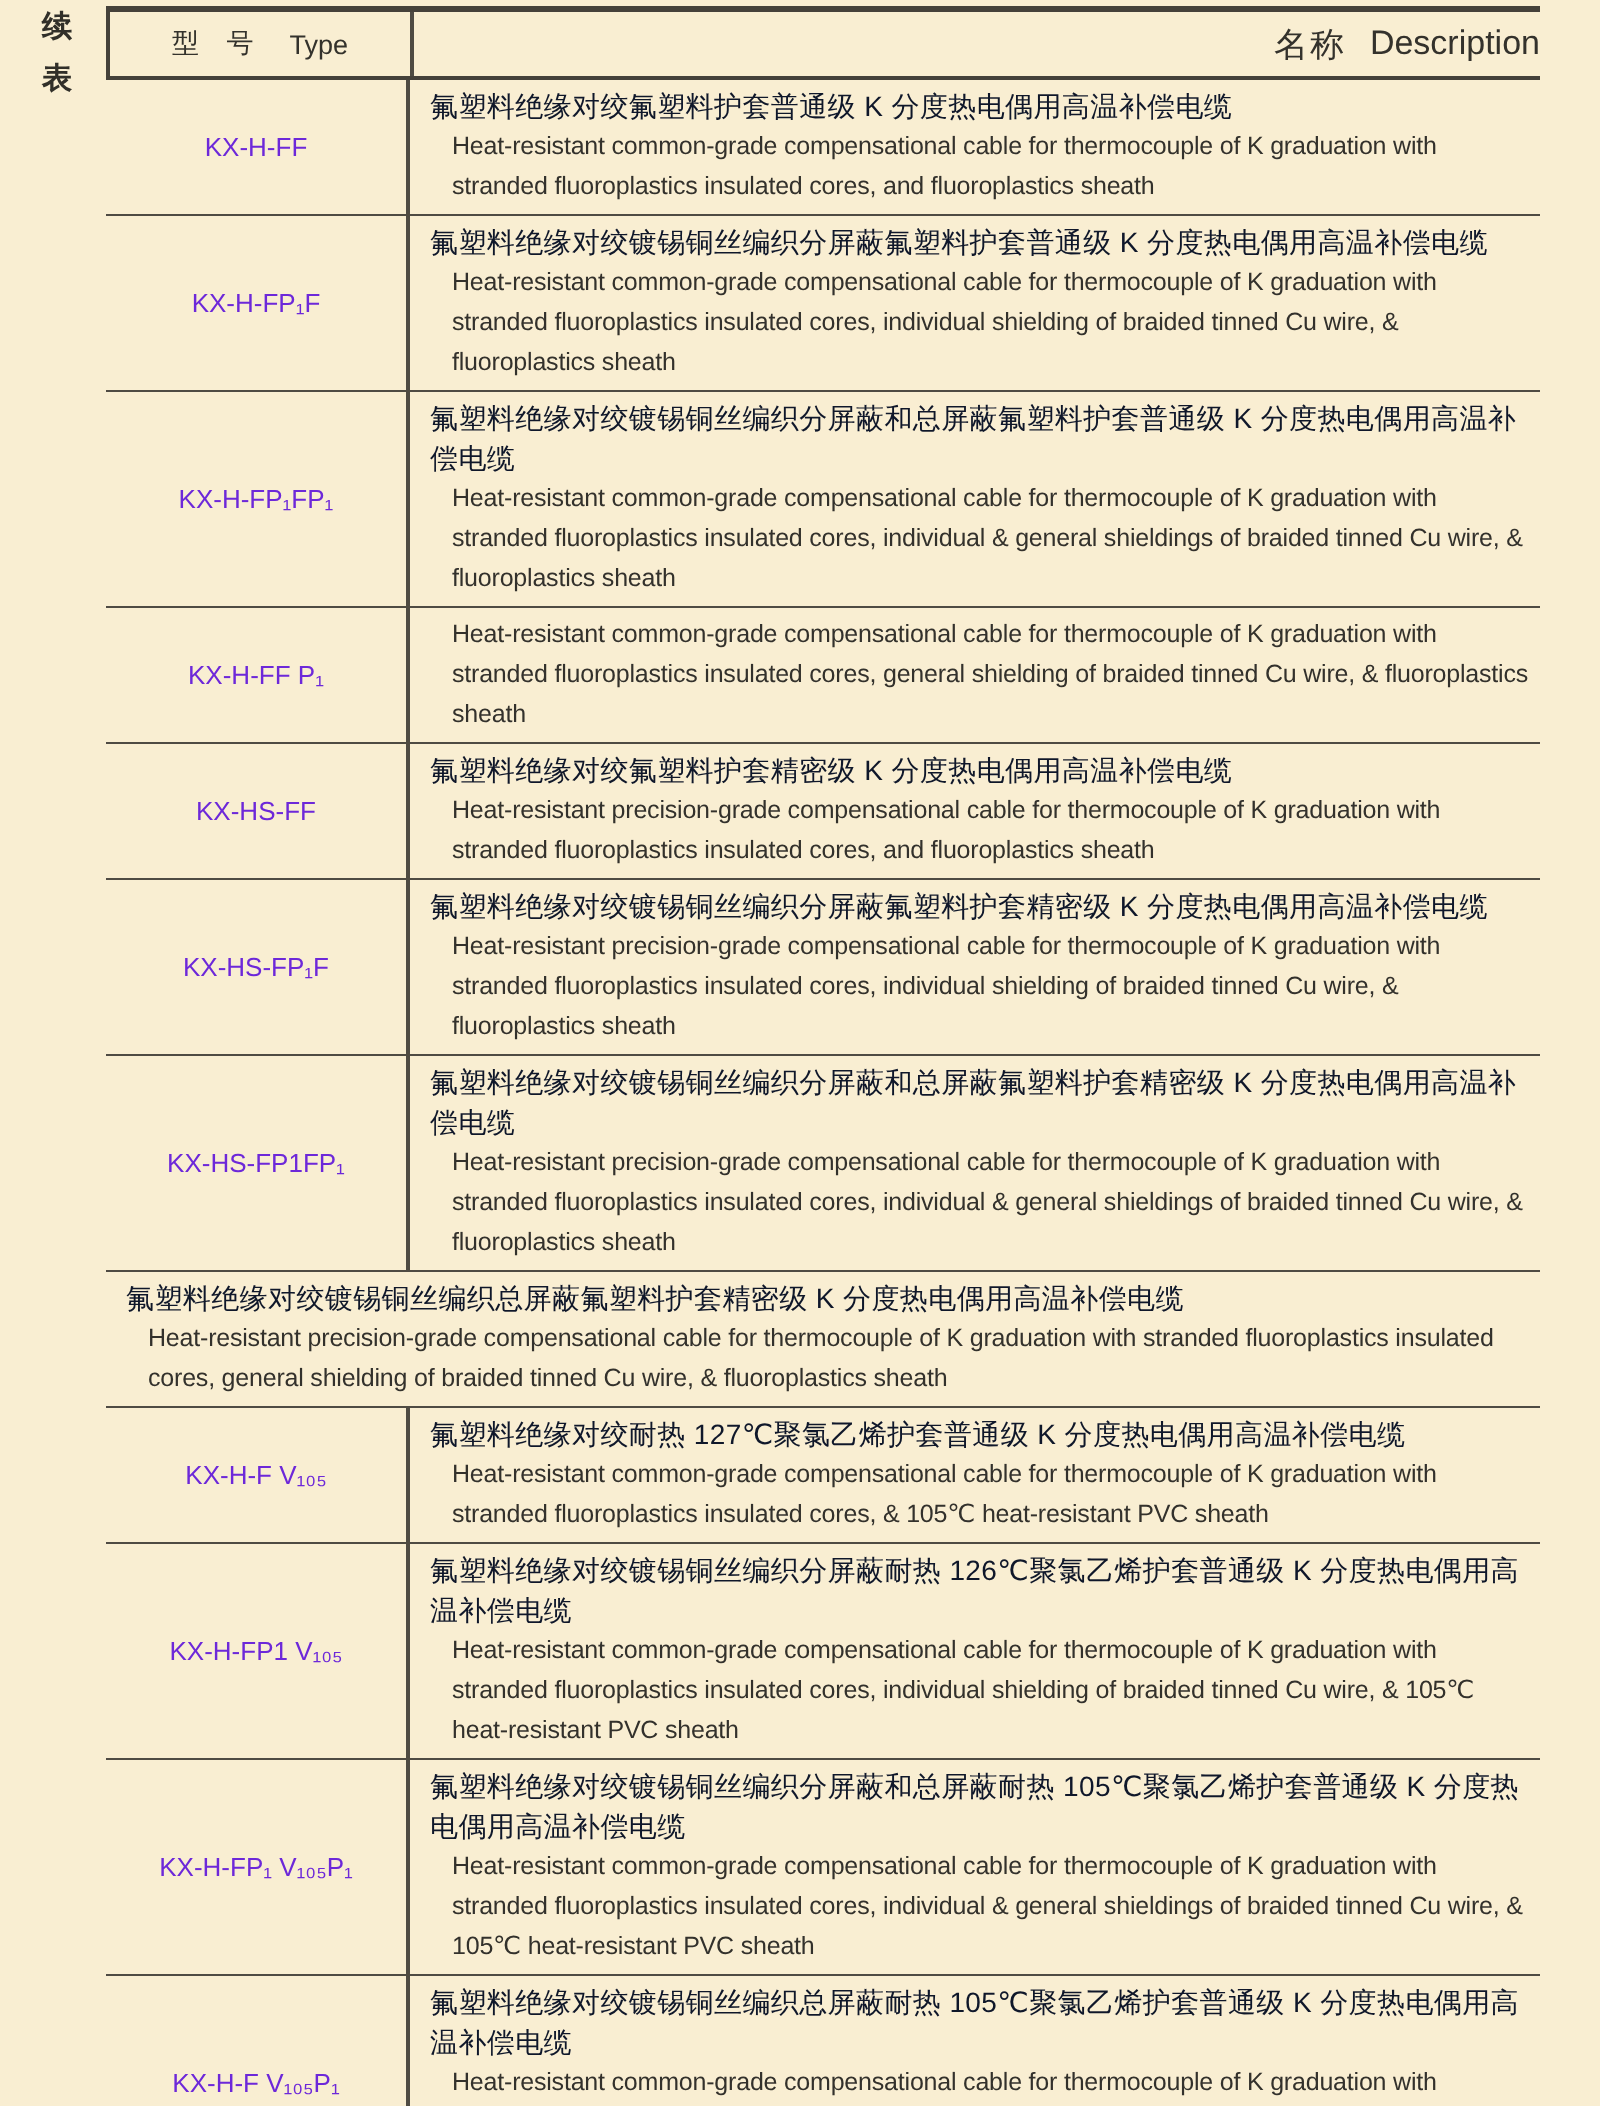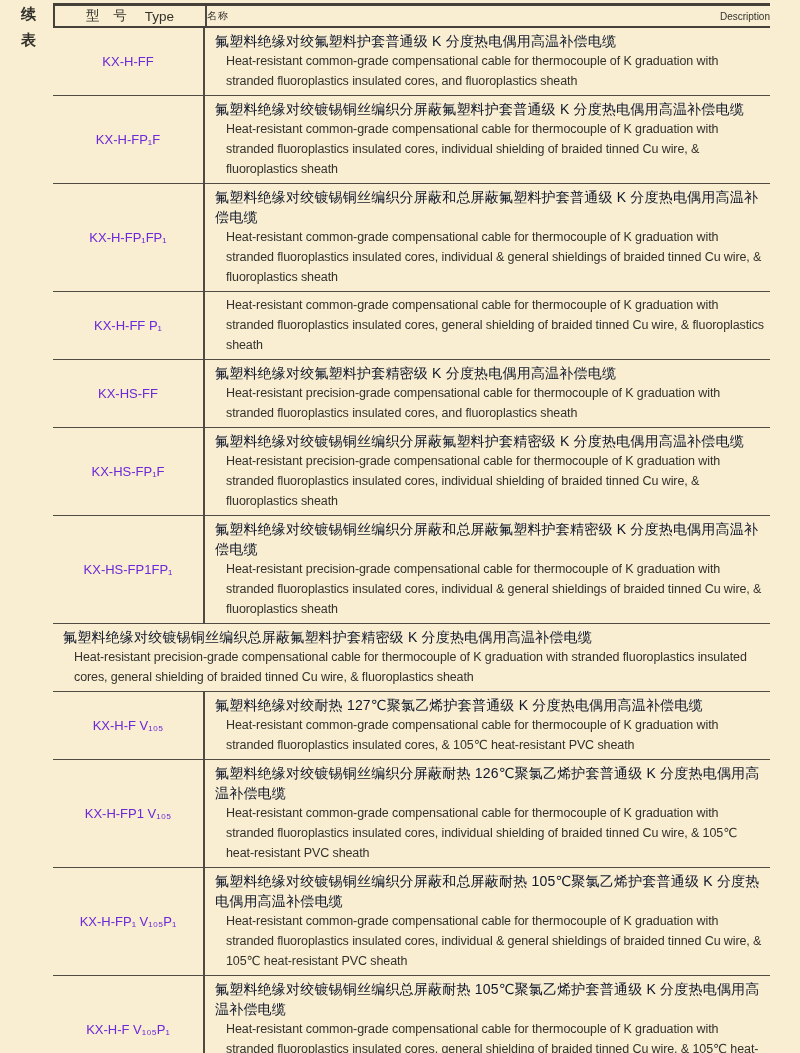--- a/index.html
+++ b/index.html
@@ -29,40 +29,41 @@
     position: absolute;
     left: 53px;
     top: 3px;
     width: 717px;
     border-top: 3px solid #45413a;
     border-bottom: 3px solid #45413a;
   }
   .header-row {
     display: flex;
     align-items: stretch;
-    height: 22px;
+    height: 34px;
     border-bottom: 2px solid #45413a;
     border-left: 2px solid #45413a;
+    gap: 24px;
   }
   .h-type {
     flex: 0 0 152px;
     display: flex;
     align-items: center;
     justify-content: center;
     gap: 13px;
     border-right: 2px solid #4f4b43;
     font-size: 13.5px;
   }
   .h-desc {
     flex: 1;
     display: flex;
     align-items: center;
-    justify-content: space-between;
+    justify-content: flex-end;
     gap: 12px;
-    font-size: 10px;
+    font-size: 17px;
   }
   .h-cn { letter-spacing: 5px; font-weight: 500; }
   .h-cn2 { letter-spacing: 1px; font-weight: 500; }
   .row { display: flex; align-items: stretch; }
   .row + .row { border-top: 1.5px solid #4f4b43; }
   .type-cell {
     flex: 0 0 152px;
     display: flex;
     align-items: center;
     justify-content: center;

